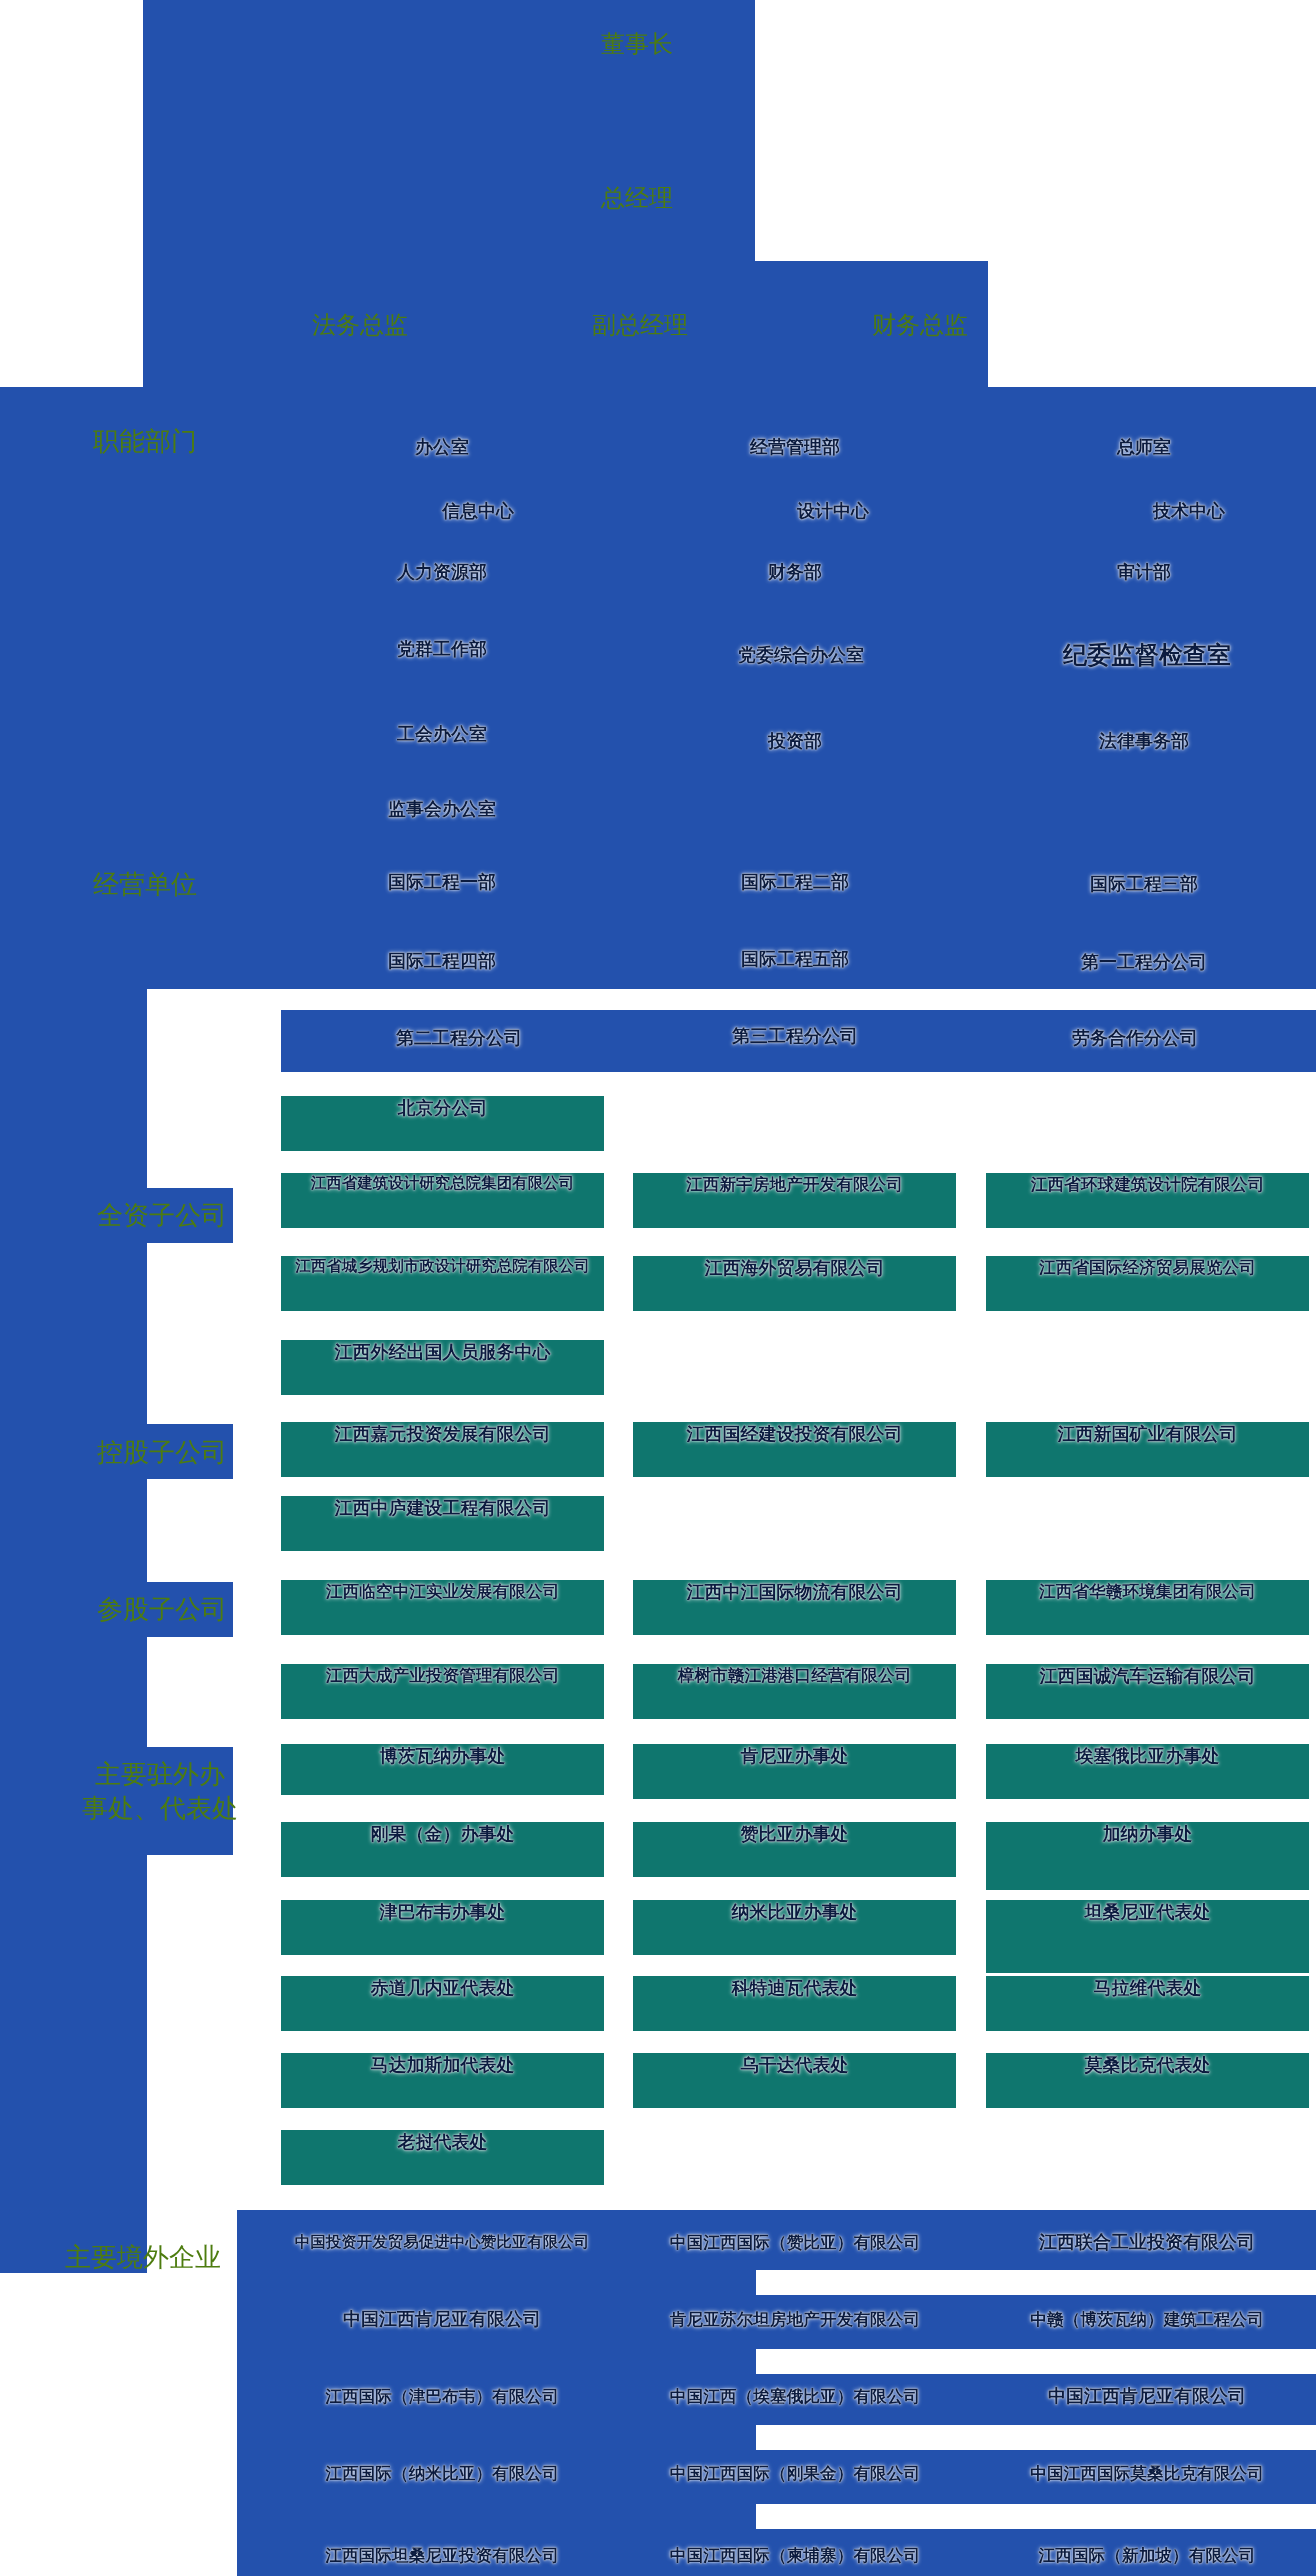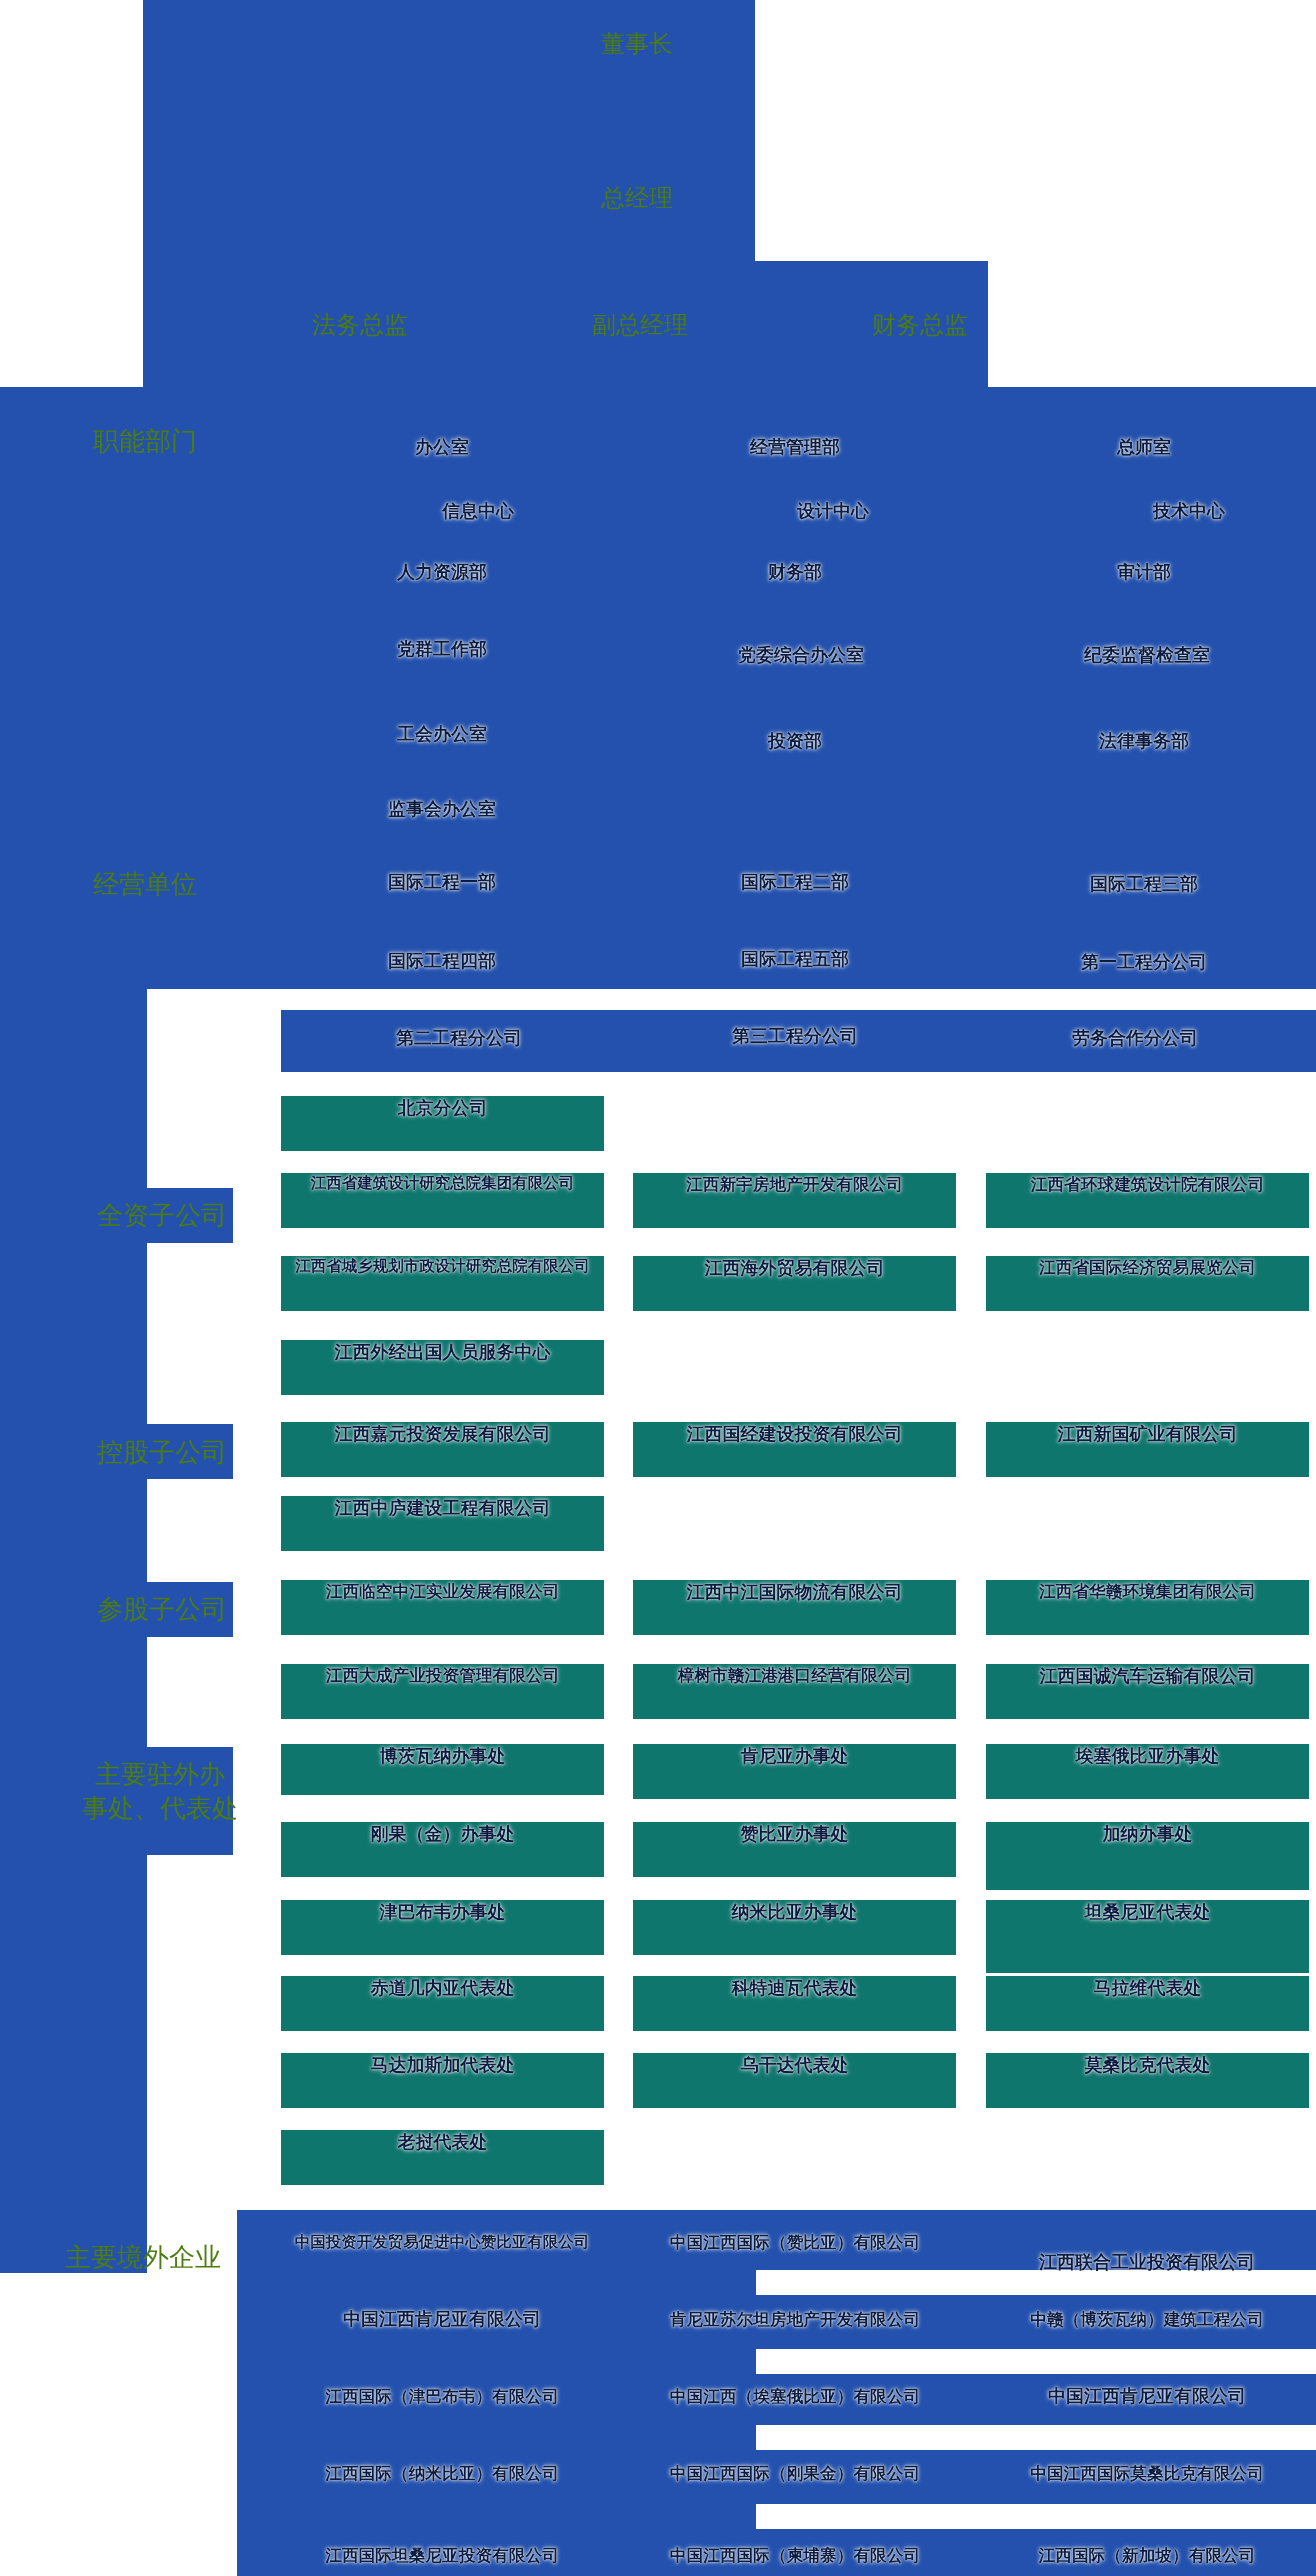--- a/index.html
+++ b/index.html
@@ -176,37 +176,37 @@
     <div class="freetxt btxt" style="left: 795px; top: 447px; font-size: 18px;">经营管理部</div>
     <div class="freetxt btxt" style="left: 1144px; top: 447px; font-size: 18px;">总师室</div>
     <div class="freetxt btxt" style="left: 478px; top: 511px; font-size: 18px;">信息中心</div>
     <div class="freetxt btxt" style="left: 833px; top: 511px; font-size: 18px;">设计中心</div>
     <div class="freetxt btxt" style="left: 1189px; top: 511px; font-size: 18px;">技术中心</div>
     <div class="freetxt btxt" style="left: 442px; top: 572px; font-size: 18px;">人力资源部</div>
     <div class="freetxt btxt" style="left: 795px; top: 572px; font-size: 18px;">财务部</div>
     <div class="freetxt btxt" style="left: 1144px; top: 572px; font-size: 18px;">审计部</div>
     <div class="freetxt btxt" style="left: 442px; top: 649px; font-size: 18px;">党群工作部</div>
     <div class="freetxt btxt" style="left: 801px; top: 655px; font-size: 18px;">党委综合办公室</div>
-    <div class="freetxt btxt" style="left: 1147px; top: 655px; font-size: 18px;">纪委监督检查室</div>
+    <div class="freetxt btxt" style="left: 1147px; top: 655px; font-size: 24px;">纪委监督检查室</div>
     <div class="freetxt btxt" style="left: 442px; top: 734px; font-size: 18px;">工会办公室</div>
     <div class="freetxt btxt" style="left: 795px; top: 741px; font-size: 18px;">投资部</div>
     <div class="freetxt btxt" style="left: 1144px; top: 741px; font-size: 18px;">法律事务部</div>
     <div class="freetxt btxt" style="left: 442px; top: 809px; font-size: 18px;">监事会办公室</div>
     <div class="freetxt btxt" style="left: 442px; top: 882px; font-size: 18px;">国际工程一部</div>
     <div class="freetxt btxt" style="left: 795px; top: 882px; font-size: 18px;">国际工程二部</div>
     <div class="freetxt btxt" style="left: 1144px; top: 884px; font-size: 18px;">国际工程三部</div>
     <div class="freetxt btxt" style="left: 442px; top: 961px; font-size: 18px;">国际工程四部</div>
     <div class="freetxt btxt" style="left: 795px; top: 959px; font-size: 18px;">国际工程五部</div>
     <div class="freetxt btxt" style="left: 1144px; top: 962px; font-size: 18px;">第一工程分公司</div>
     <div class="freetxt btxt" style="left: 459px; top: 1038px; font-size: 18px;">第二工程分公司</div>
     <div class="freetxt btxt" style="left: 795px; top: 1036px; font-size: 18px;">第三工程分公司</div>
     <div class="freetxt btxt" style="left: 1135px; top: 1038px; font-size: 18px;">劳务合作分公司</div>
     <div class="freetxt btxt" style="left: 442px; top: 2242px; font-size: 15.5px;">中国投资开发贸易促进中心赞比亚有限公司</div>
     <div class="freetxt btxt" style="left: 795px; top: 2242px; font-size: 16.7px;">中国江西国际（赞比亚）有限公司</div>
-    <div class="freetxt btxt" style="left: 1147px; top: 2242px; font-size: 18px; margin-top: 20px;">江西联合工业投资有限公司</div>
+    <div class="freetxt btxt" style="left: 1147px; top: 2242px; font-size: 18px;">江西联合工业投资有限公司</div>
     <div class="freetxt btxt" style="left: 442px; top: 2319px; font-size: 18px;">中国江西肯尼亚有限公司</div>
     <div class="freetxt btxt" style="left: 795px; top: 2319px; font-size: 16.7px;">肯尼亚苏尔坦房地产开发有限公司</div>
     <div class="freetxt btxt" style="left: 1147px; top: 2319px; font-size: 16.7px;">中赣（博茨瓦纳）建筑工程公司</div>
     <div class="freetxt btxt" style="left: 442px; top: 2396px; font-size: 16.7px;">江西国际（津巴布韦）有限公司</div>
     <div class="freetxt btxt" style="left: 795px; top: 2396px; font-size: 16.7px;">中国江西（埃塞俄比亚）有限公司</div>
     <div class="freetxt btxt" style="left: 1147px; top: 2396px; font-size: 18px;">中国江西肯尼亚有限公司</div>
     <div class="freetxt btxt" style="left: 442px; top: 2473px; font-size: 16.7px;">江西国际（纳米比亚）有限公司</div>
     <div class="freetxt btxt" style="left: 795px; top: 2473px; font-size: 16.7px;">中国江西国际（刚果金）有限公司</div>
     <div class="freetxt btxt" style="left: 1147px; top: 2473px; font-size: 16.7px;">中国江西国际莫桑比克有限公司</div>
     <div class="freetxt btxt" style="left: 442px; top: 2555px; font-size: 16.7px;">江西国际坦桑尼亚投资有限公司</div>

